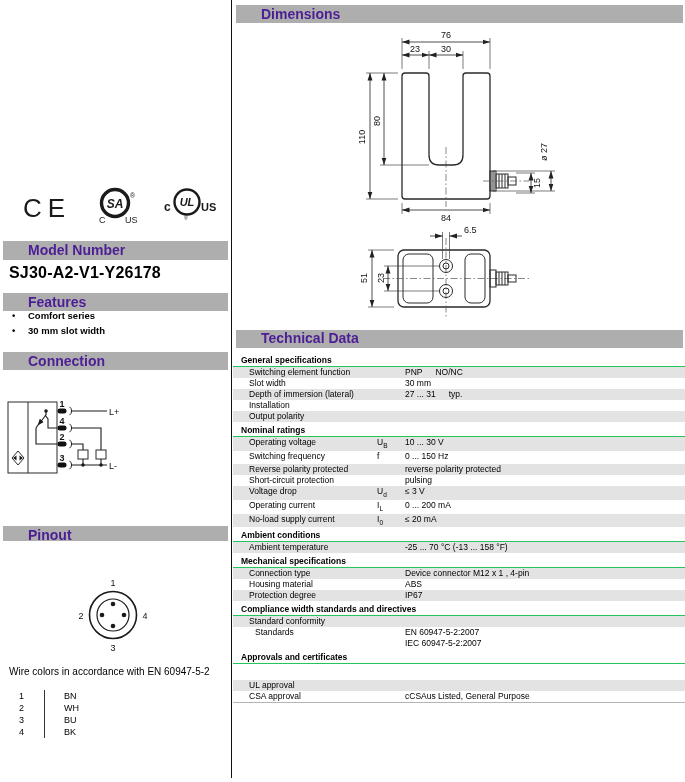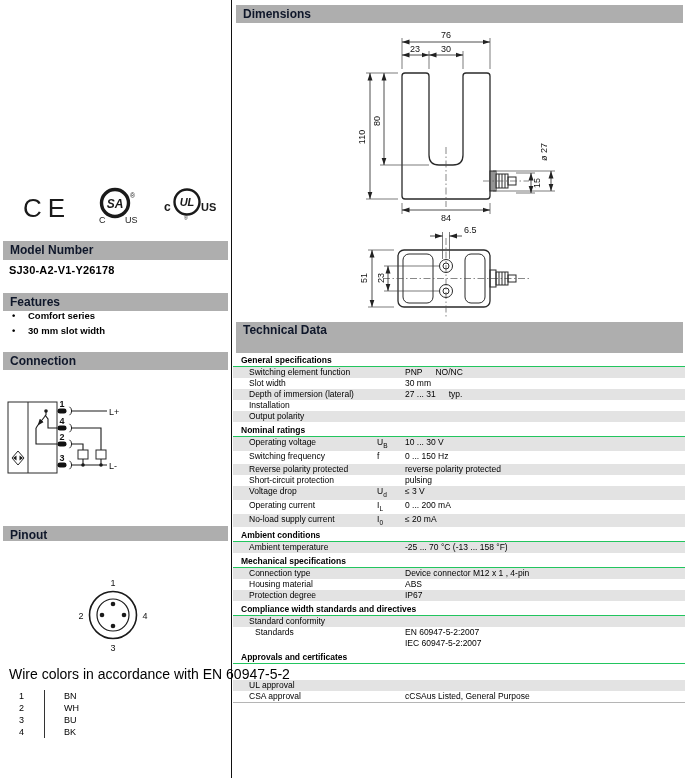--- a/index.html
+++ b/index.html
@@ -1,31 +1,31 @@
 <!DOCTYPE html>
 <html><head>
 <meta charset="utf-8">
 <style>
   html,body{margin:0;padding:0;}
   body{width:685px;height:782px;position:relative;background:#fff;
        font-family:"Liberation Sans",sans-serif;color:#000;overflow:hidden;}
   
-  .bar{position:absolute;background:#aeaeae;font-weight:bold;font-size:12px;
-       color:#0f172a;padding-left:7px;box-sizing:border-box;}
+  .bar{position:absolute;background:#aeaeae;font-weight:bold;font-size:14px;
+       color:#4c1d95;padding-left:25px;box-sizing:border-box;}
   .bar-l{left:3px;width:225px;height:18px;line-height:18px;}
   .bar-r{left:236px;width:447px;height:18px;line-height:18px;}
   
   .divider{position:absolute;left:231px;top:0;width:1px;height:778px;background:#111;}
   
-  .model-value{position:absolute;left:9px;top:264px;font-size:11px;font-weight:bold;letter-spacing:.2px;}
+  .model-value{position:absolute;left:9px;top:264px;font-size:16px;font-weight:bold;letter-spacing:.2px;}
   .features-list{position:absolute;left:12px;top:308px;font-size:9.5px;font-weight:bold;}
   .feat{display:flex;line-height:15px;}
   .feat .blt{width:16px;}
   
-  .wire-note{position:absolute;left:9px;top:666px;font-size:14px;}
+  .wire-note{position:absolute;left:9px;top:666px;font-size:10px;}
   .wire-table{position:absolute;left:14px;top:690px;font-size:9px;}
   .wrow{display:flex;height:12px;line-height:12px;}
   .wrow .wnum{width:30px;text-align:left;padding-left:5px;box-sizing:border-box;}
   .wrow .wcol{border-left:1px solid #333;padding-left:19px;}
   
   .ttable{position:absolute;left:233px;top:352px;width:452px;font-size:8.5px;}
   .sec{margin-top:3px;}
   .sec-h{font-weight:bold;line-height:11px;padding-left:8px;border-bottom:1px solid #22c55e;}
   .trow{display:flex;line-height:11px;}
   .rows .trow:nth-child(odd){background:#e3e3e3;}
@@ -282,21 +282,21 @@
     <line class="dim" x1="139" y1="225" x2="139" y2="282" marker-start="url(#ma)" marker-end="url(#mb)"></line>
     <text class="dtx" text-anchor="middle" transform="rotate(-90 134 253)" x="134" y="253">51</text>
 
     <line class="ext" x1="206" y1="241" x2="151" y2="241"></line>
     <line class="ext" x1="206" y1="266" x2="151" y2="266"></line>
     <line class="dim" x1="155" y1="241" x2="155" y2="266" marker-start="url(#ma)" marker-end="url(#mb)"></line>
     <text class="dtx" text-anchor="middle" transform="rotate(-90 151 253)" x="151" y="253">23</text>
   </g>
 </svg>
 
-<div class="bar bar-r" style="top:322px;height:31px;line-height:17px;"><span>Technical Data</span></div>
+<div class="bar bar-r" style="top:330px;height:18px;line-height:17px;"><span>Technical Data</span></div>
 
 <div class="ttable">
 
   <div class="sec">
     <div class="sec-h">General specifications</div>
     <div class="rows">
       <div class="trow">
           <div class="c-lbl">Switching element function</div>
           <div class="c-sym"></div>
           <div class="c-val"><span>PNP</span><span class="v2">NO/NC</span></div>

